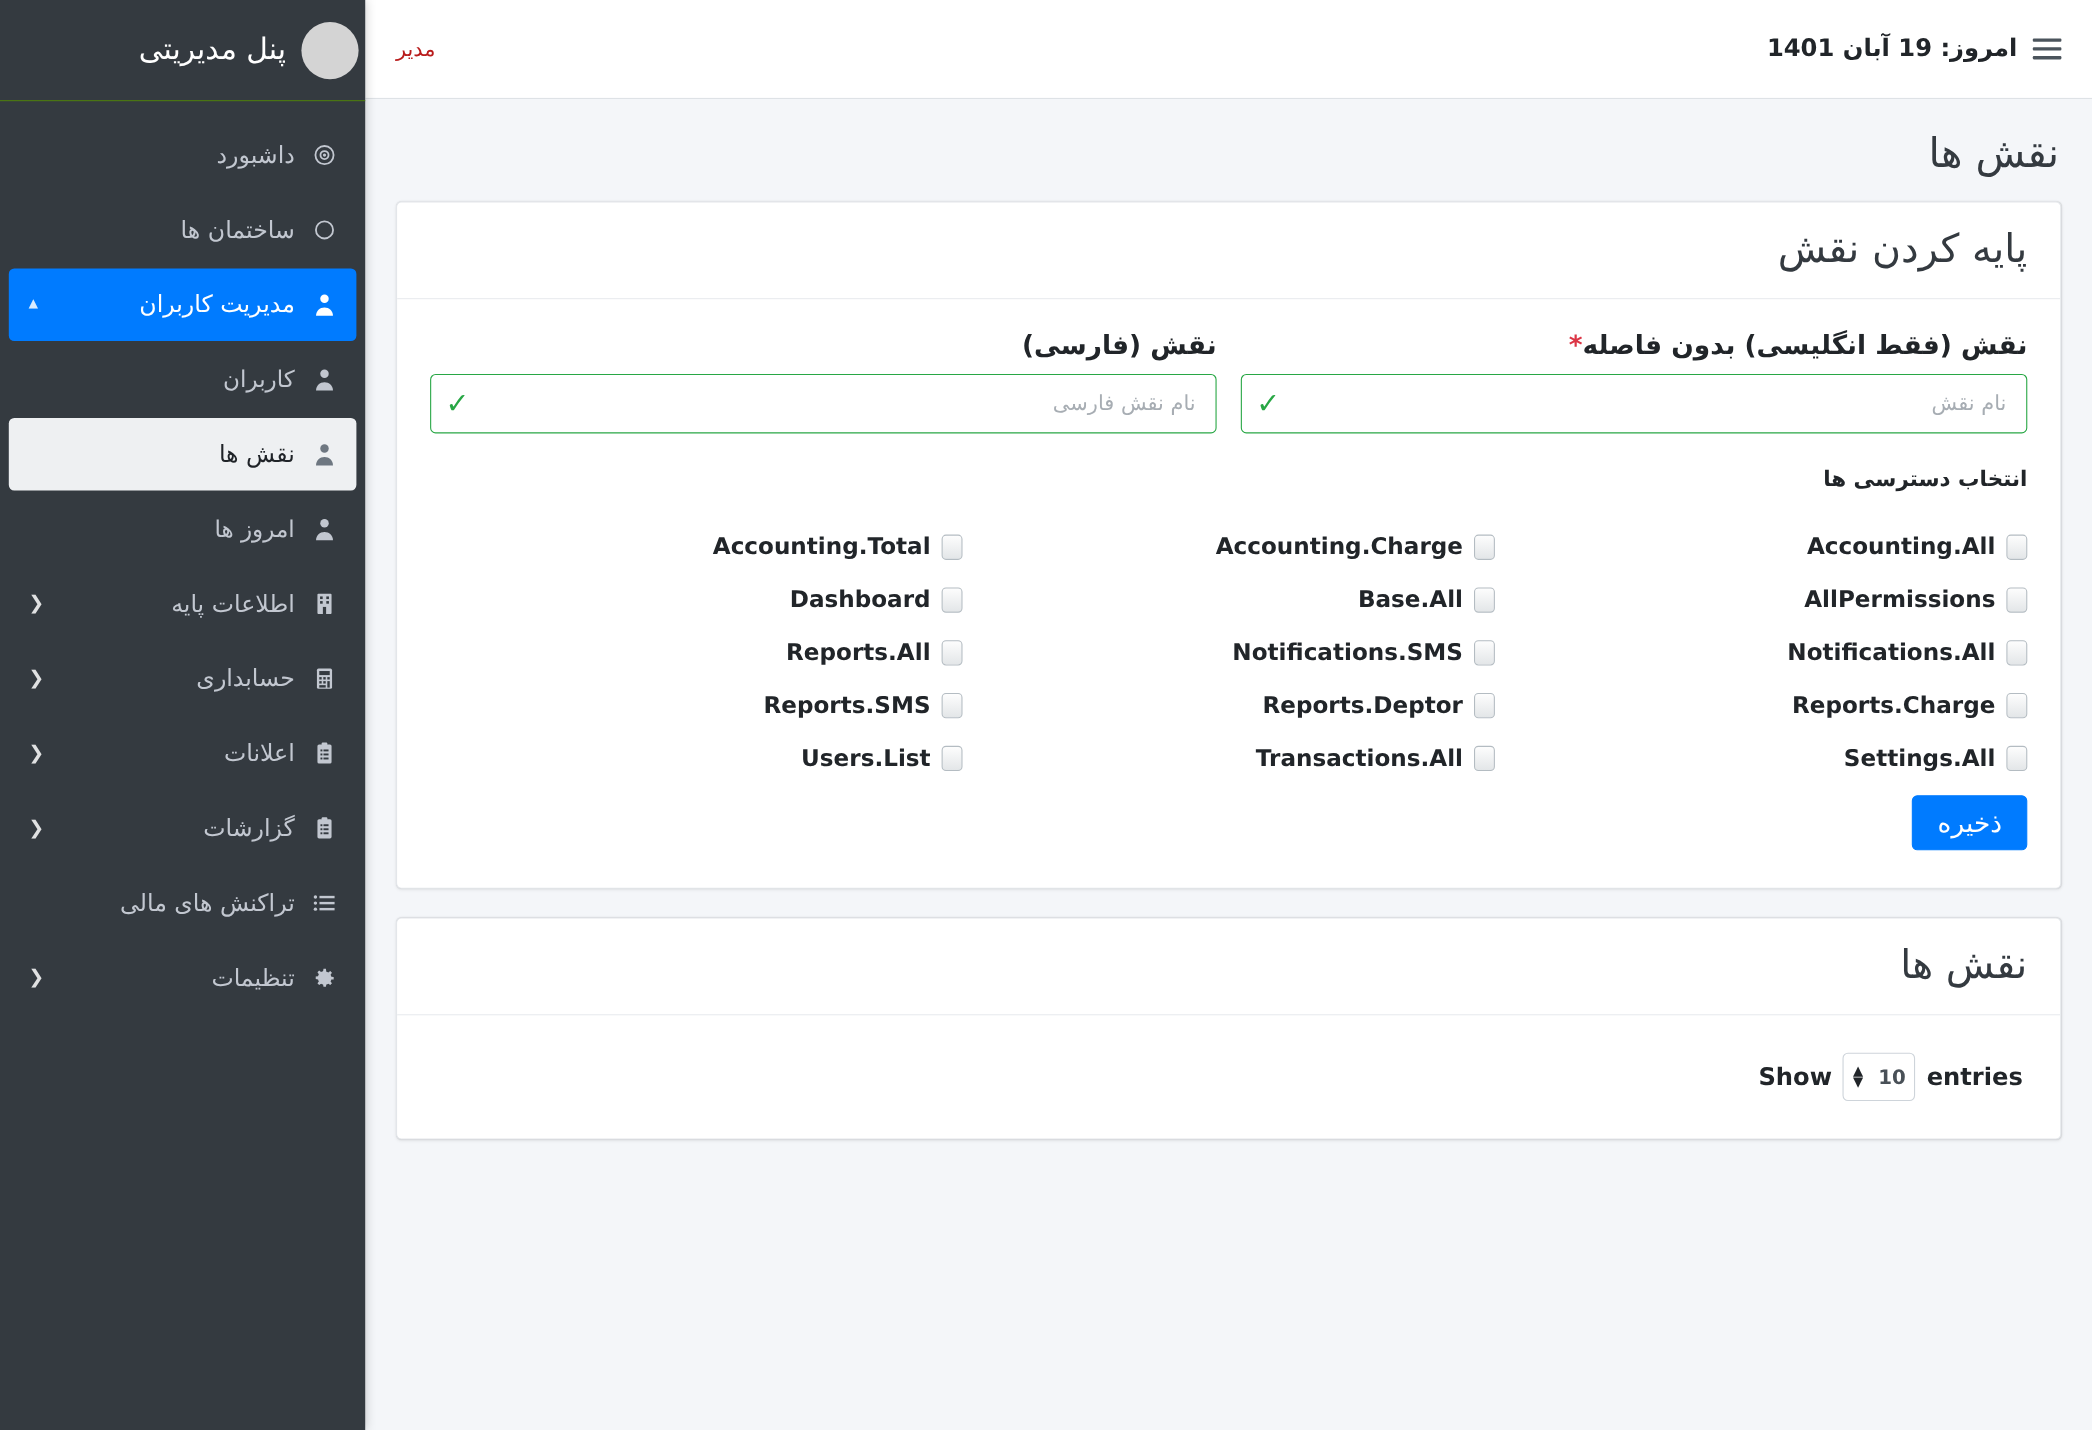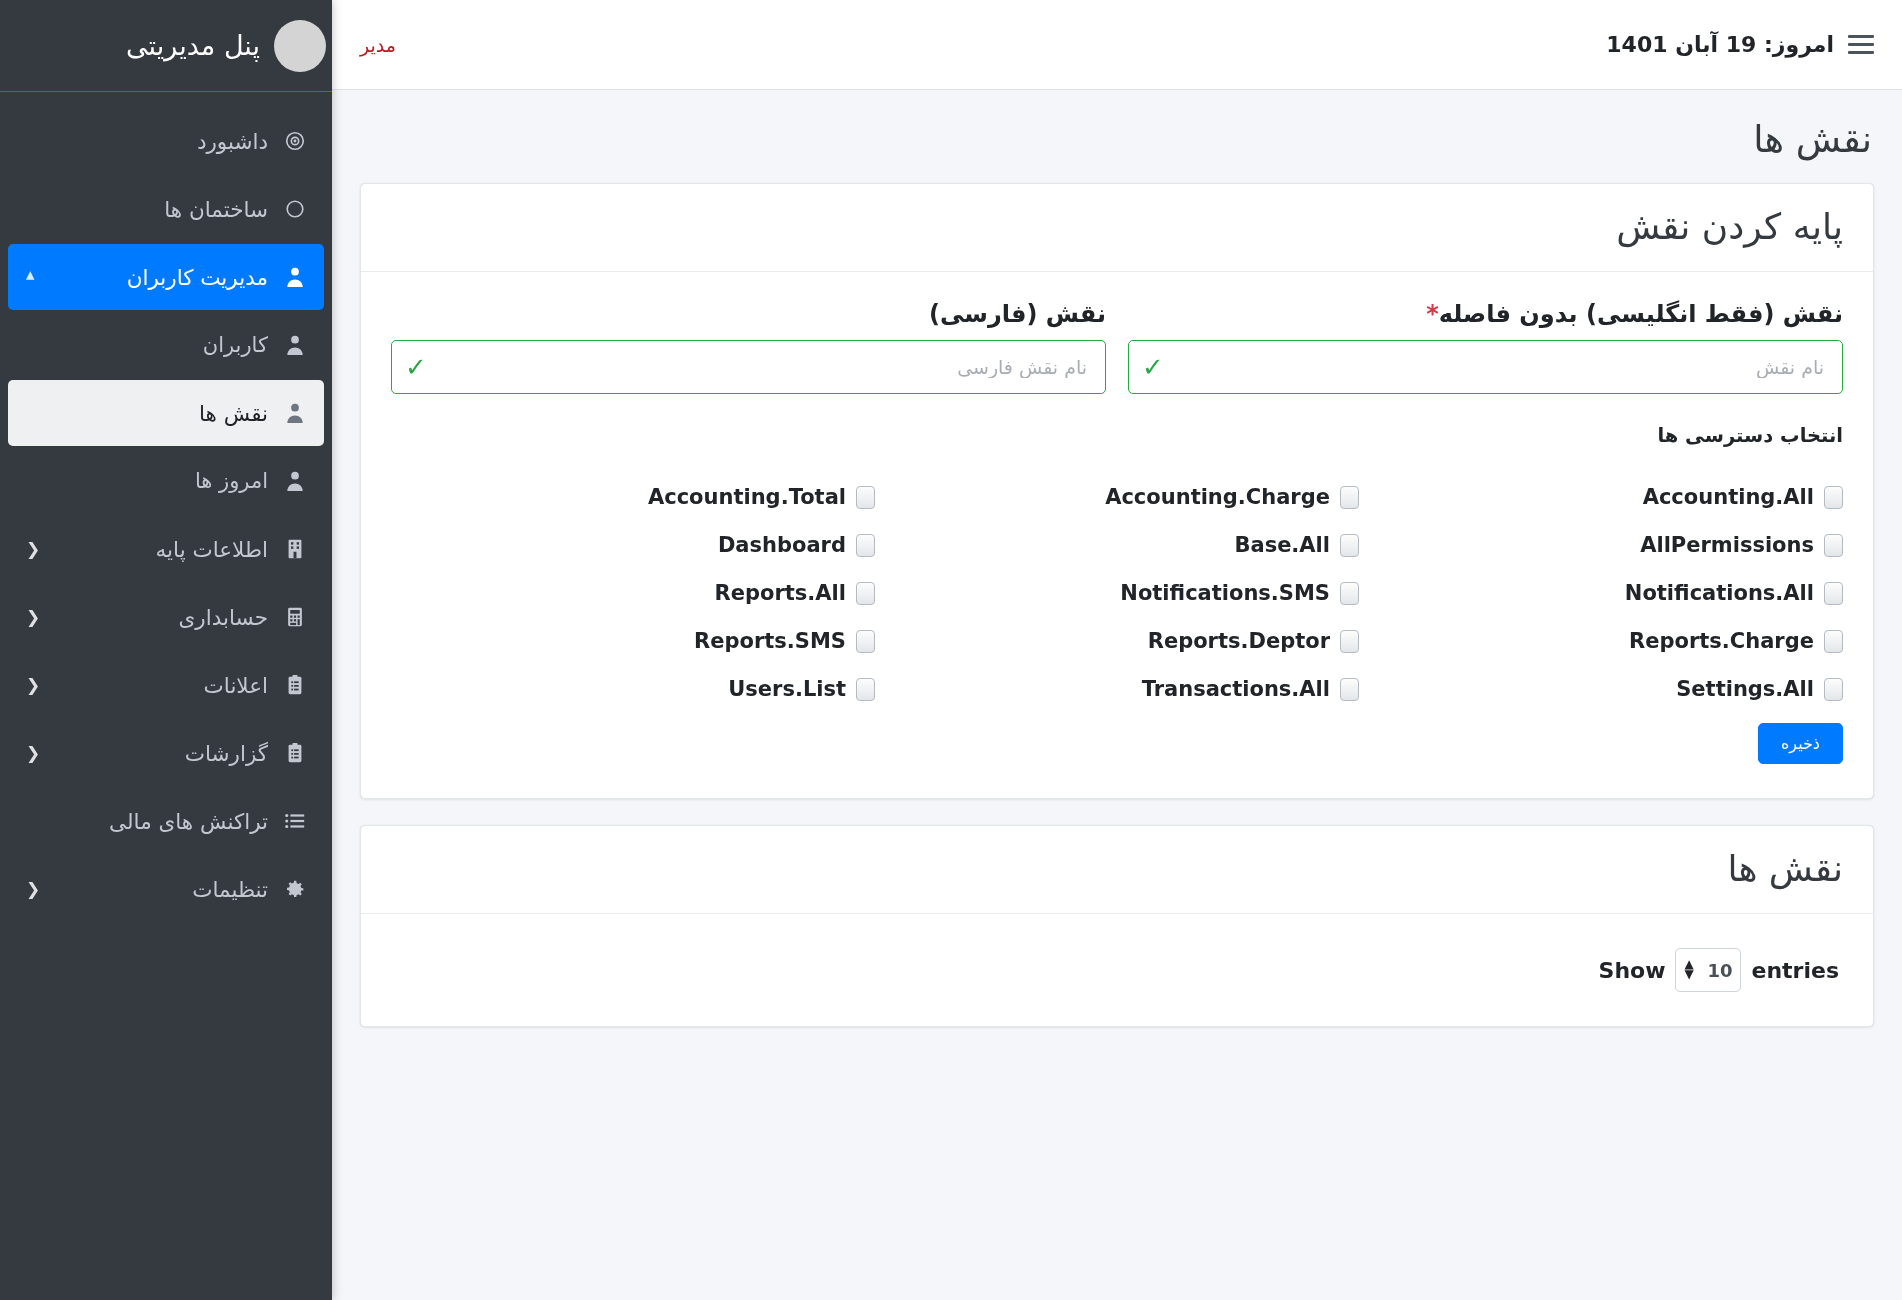--- a/index.html
+++ b/index.html
@@ -164,21 +164,21 @@
   }
   .perm-item .plabel {
     font-size: 21px; font-weight: 700; color: #212529;
     font-family: "DejaVu Sans", "Liberation Sans", sans-serif;
     direction: ltr; white-space: nowrap;
   }
 
   .save-row { display: flex; justify-content: flex-start; margin-top: 22px; }
   .btn-save {
     background: #007bff; border: 1px solid #007bff; color: #fff;
-    font-size: 16px; font-family: "DejaVu Sans", "Liberation Sans", sans-serif;
+    font-size: 24px; font-family: "DejaVu Sans", "Liberation Sans", sans-serif;
     padding: 10px 22px; border-radius: 5px; cursor: pointer;
     min-width: 78px;
   }
 
   
   .table-tools {
     display: flex; flex-direction: row; justify-content: space-between;
     align-items: center;
     padding: 6px 4px 0 4px;
   }

